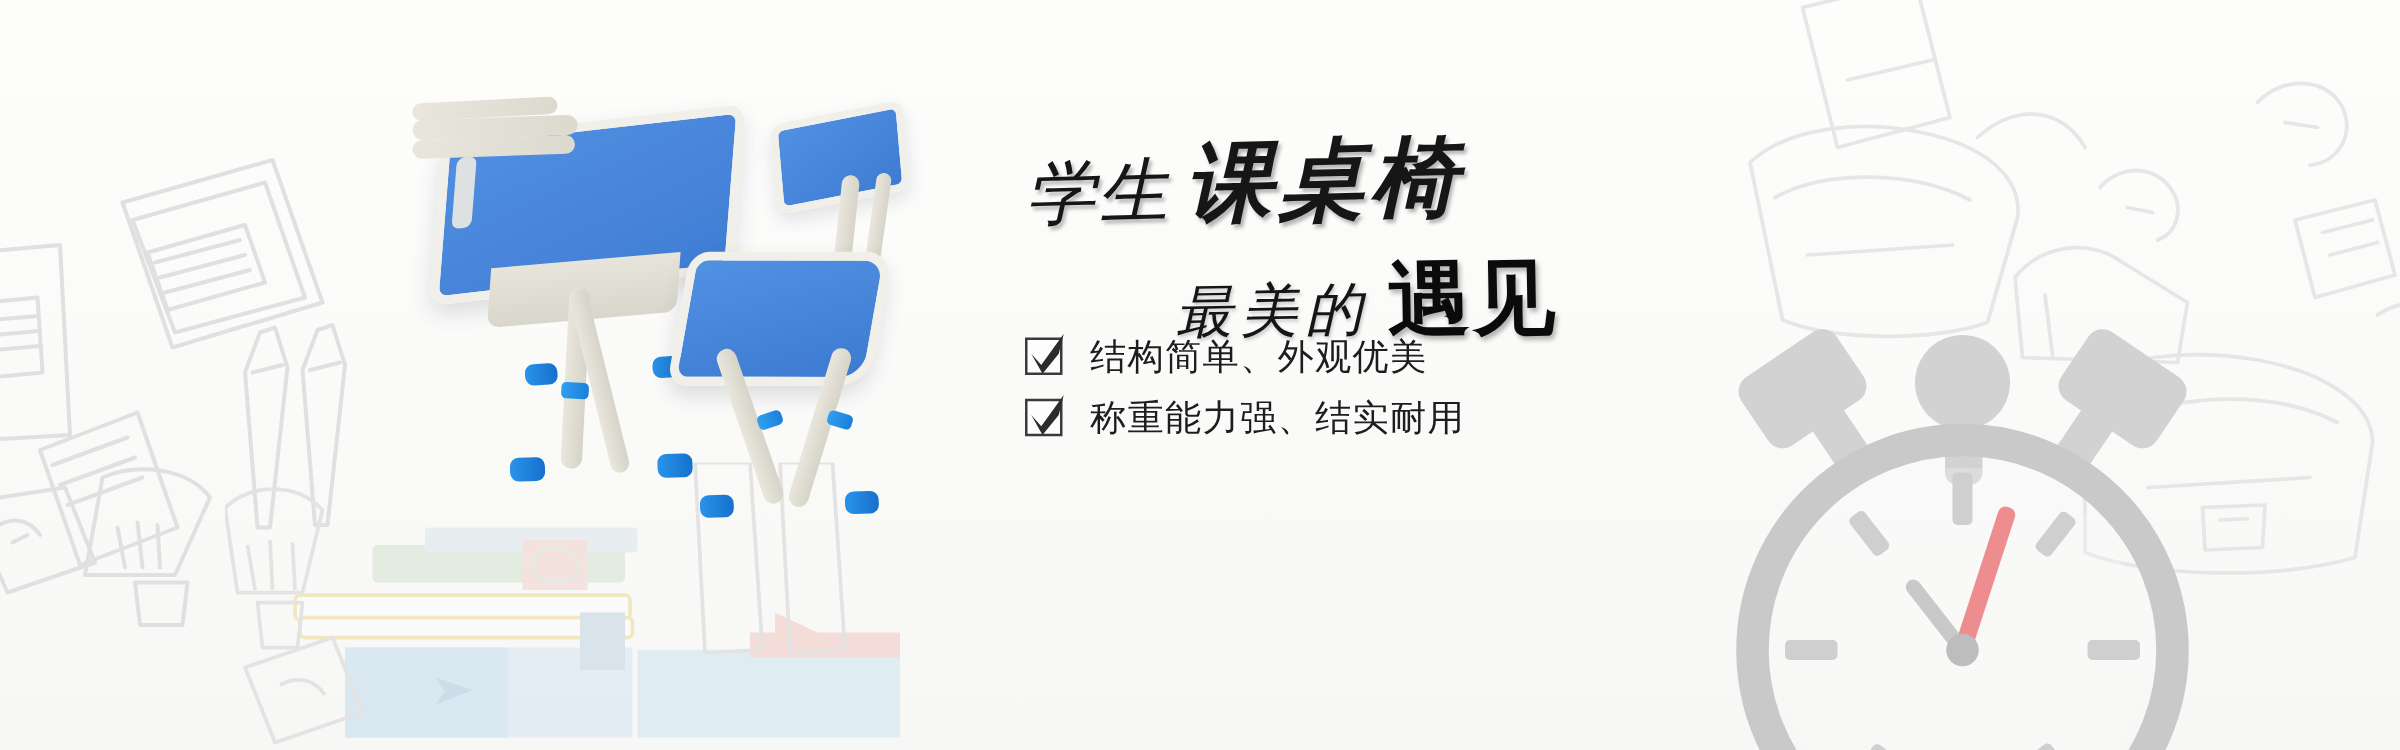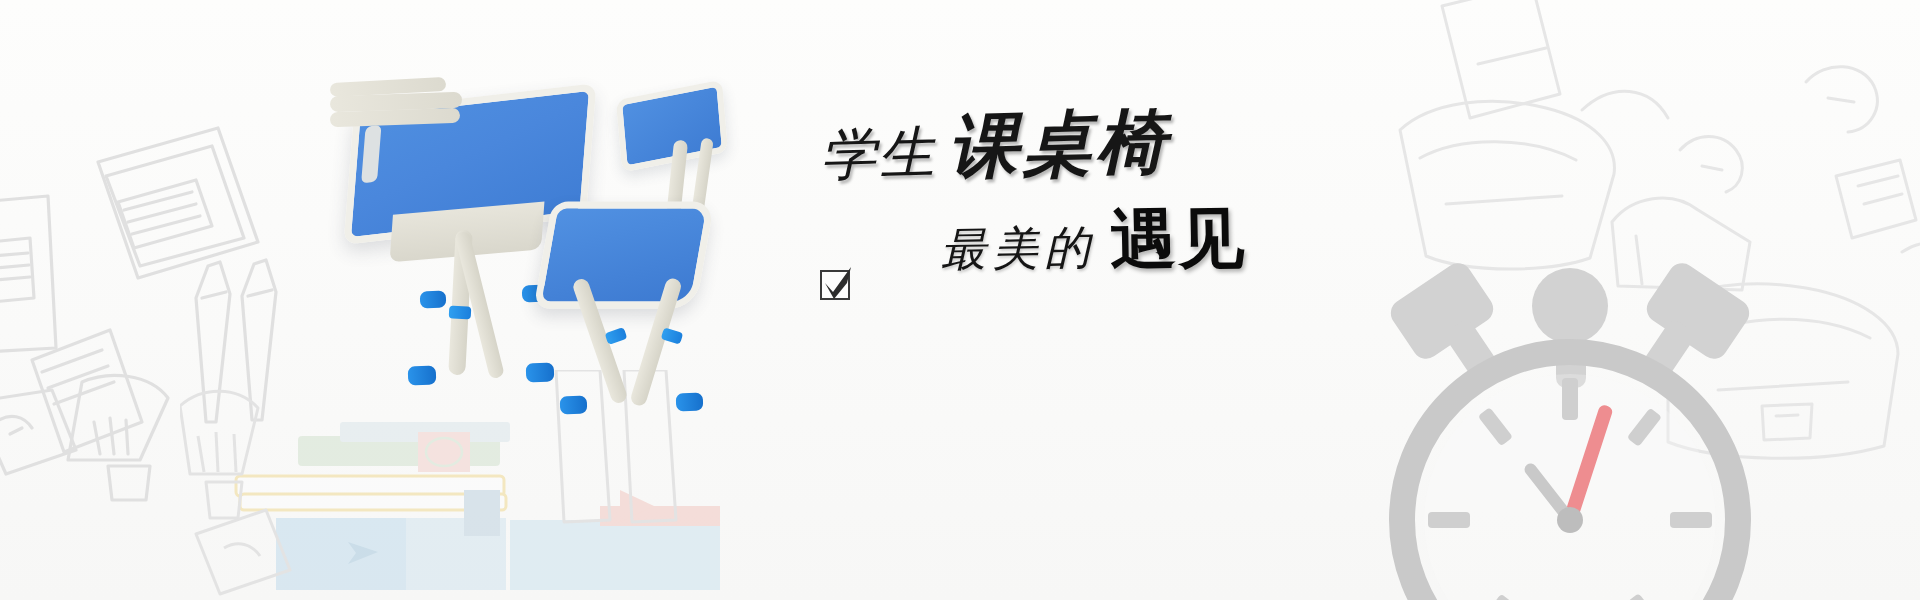--- a/index.html
+++ b/index.html
@@ -287,20 +287,29 @@
     </div>
 
     <div id="features">
 
       <div class="feat">
         <span class="chk">
           <svg width="34" height="36" viewBox="0 0 34 36">
               <path d="M4 18 L12 27 L30 2 L26 18 L13 34 Z" fill="#2c2c2c"></path>
             </svg>
         </span>
+        <span class="feat-label">结构简单、外观优美</span>
       </div>
 
+      <div class="feat">
+        <span class="chk">
+          <svg width="34" height="36" viewBox="0 0 34 36">
+              <path d="M4 18 L12 27 L30 2 L26 18 L13 34 Z" fill="#2c2c2c"></path>
+            </svg>
+        </span>
+        <span class="feat-label">称重能力强、结实耐用</span>
+      </div>
 
 
     </div>
   </div>
 
 </div>
 
 </body></html>

